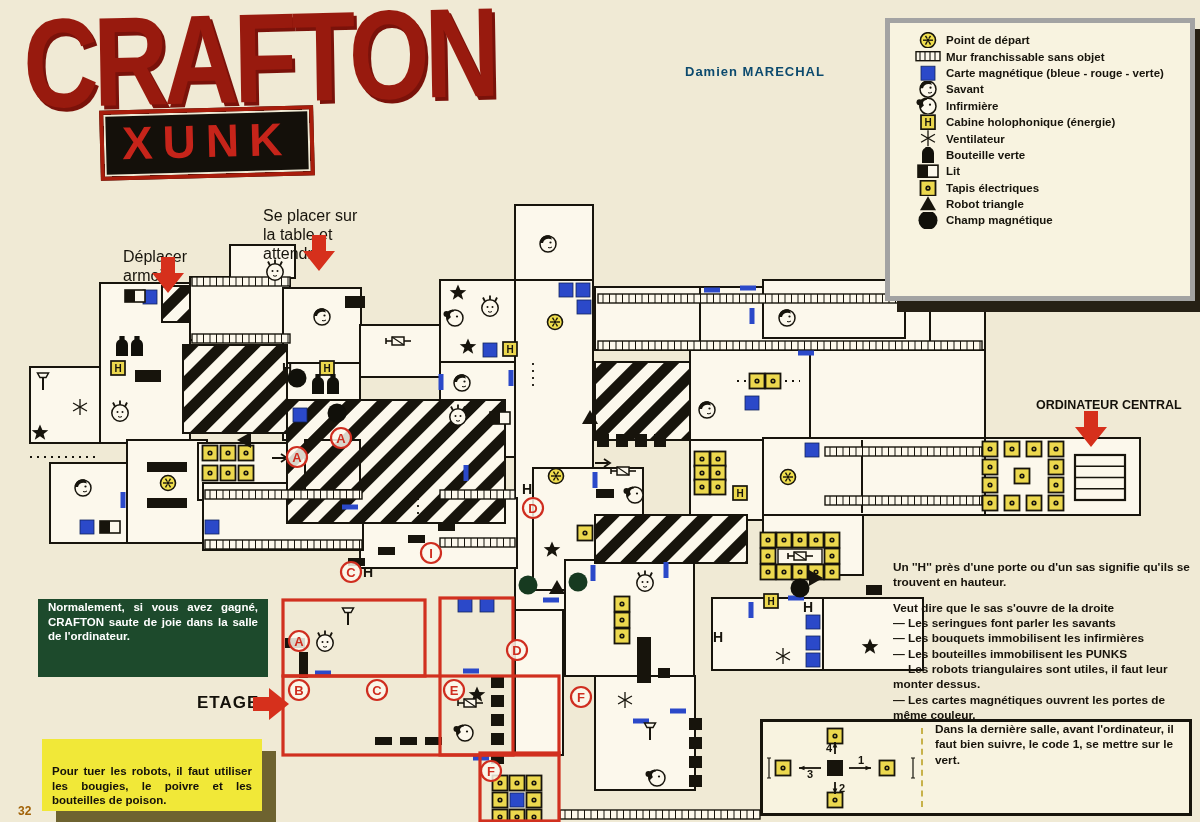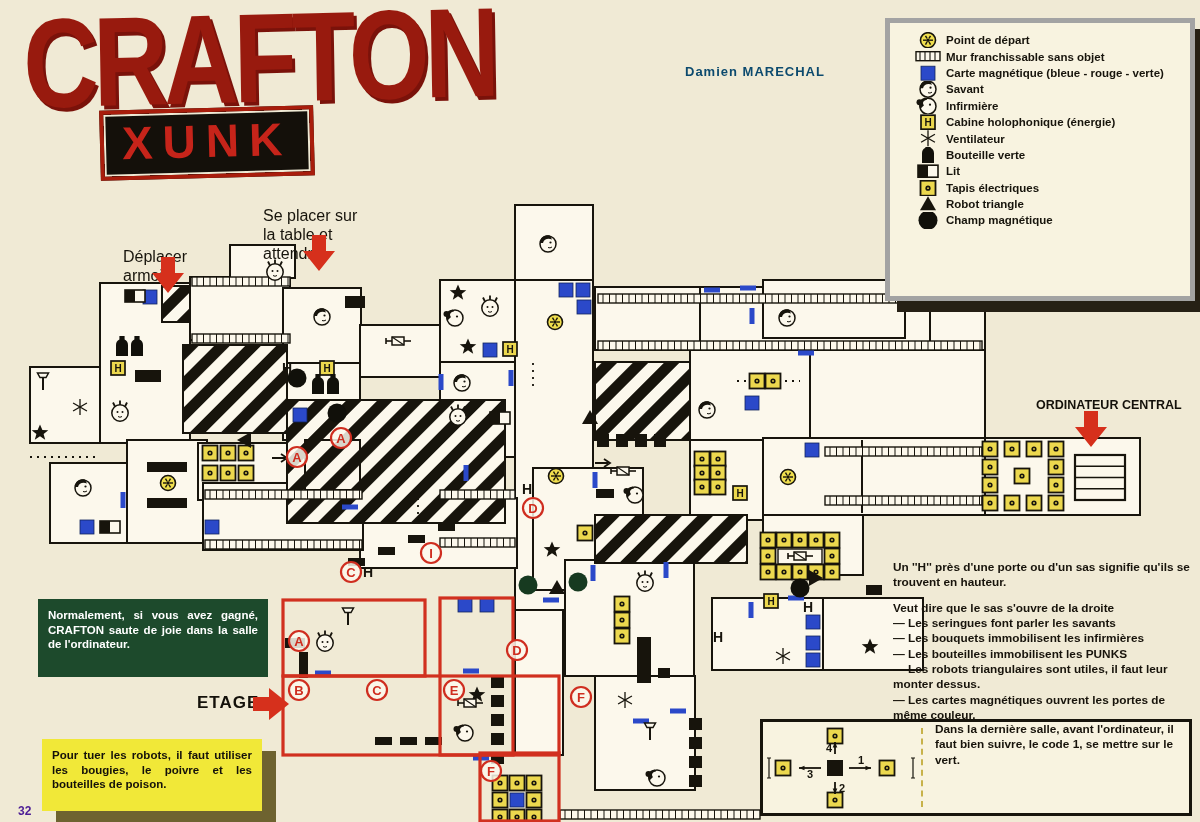--- a/index.html
+++ b/index.html
@@ -19,37 +19,37 @@
   
   #legend{left:885px;top:18px;width:300px;height:264px;background:#f8f3e0;
     border:5px solid #a3a3a3;box-shadow:12px 11px 0 #262015;}
   #legend .lg-row{display:flex;align-items:center;height:16.4px;margin-left:20px;}
   #legend .lg-ic{width:36px;display:flex;justify-content:center;}
   #legend .lg-lb{font-size:11.5px;font-weight:bold;color:#17140c;}
   #legend{padding-top:9px;}
   
   .note{font-size:11.5px;font-weight:bold;line-height:1.28;text-align:justify;}
   #green-note{left:38px;top:599px;width:230px;height:78px;background:#1d4a2c;color:#fff;
-    padding:9px 10px;box-sizing:border-box;}
+    padding:1px 10px;box-sizing:border-box;}
   #yellow-note{left:42px;top:739px;width:220px;height:72px;background:#f1e838;color:#14110a;
-    padding:9px 10px;box-sizing:border-box;box-shadow:14px 12px 0 #6e6330;}
+    padding:25px 10px;box-sizing:border-box;box-shadow:14px 12px 0 #6e6330;}
   #right-text{left:893px;top:560px;width:302px;color:#17130b;font-size:11.8px;font-weight:bold;line-height:1.3;}
   #right-text .gap{height:10px;}
   
   #code-box{left:760px;top:719px;width:432px;height:97px;background:#f8f3e0;border:3px solid #17140c;box-sizing:border-box;}
   #code-text{position:absolute;left:172px;top:0;width:248px;font-size:11.8px;font-weight:bold;color:#17130b;line-height:1.3;}
   #code-divider{position:absolute;left:158px;top:6px;bottom:6px;border-left:2px dashed #c8b24a;}
   
   .ann{font-size:16px;font-weight:normal;color:#17140c;line-height:1.2;white-space:pre-line;}
   #ann-se-placer{left:263px;top:206px;}
   #ann-deplacer{left:112px;top:247px;margin-left:11px;}
   #ann-ordinateur{left:1036px;top:398px;font-size:12.5px;font-weight:bold;color:#14110a;}
   #ann-etage{left:197px;top:693px;font-size:17px;font-weight:bold;color:#14110a;letter-spacing:1px;}
   .red-arrow{position:absolute;z-index:6;}
-  #pagenum{left:18px;top:804px;font-size:12px;font-weight:bold;color:#4c1d95;}
+  #pagenum{left:18px;top:804px;font-size:12px;font-weight:bold;color:#a16207;}
 </style>
 </head>
 <body>
 
 <div id="page">
 
   <svg id="map-svg" width="1200" height="822" viewBox="0 0 1200 822">
       <defs>
         <pattern id="hatch" width="22" height="22" patternUnits="userSpaceOnUse" patternTransform="rotate(45)">
           <rect width="22" height="22" fill="#fcf8ec"></rect>

